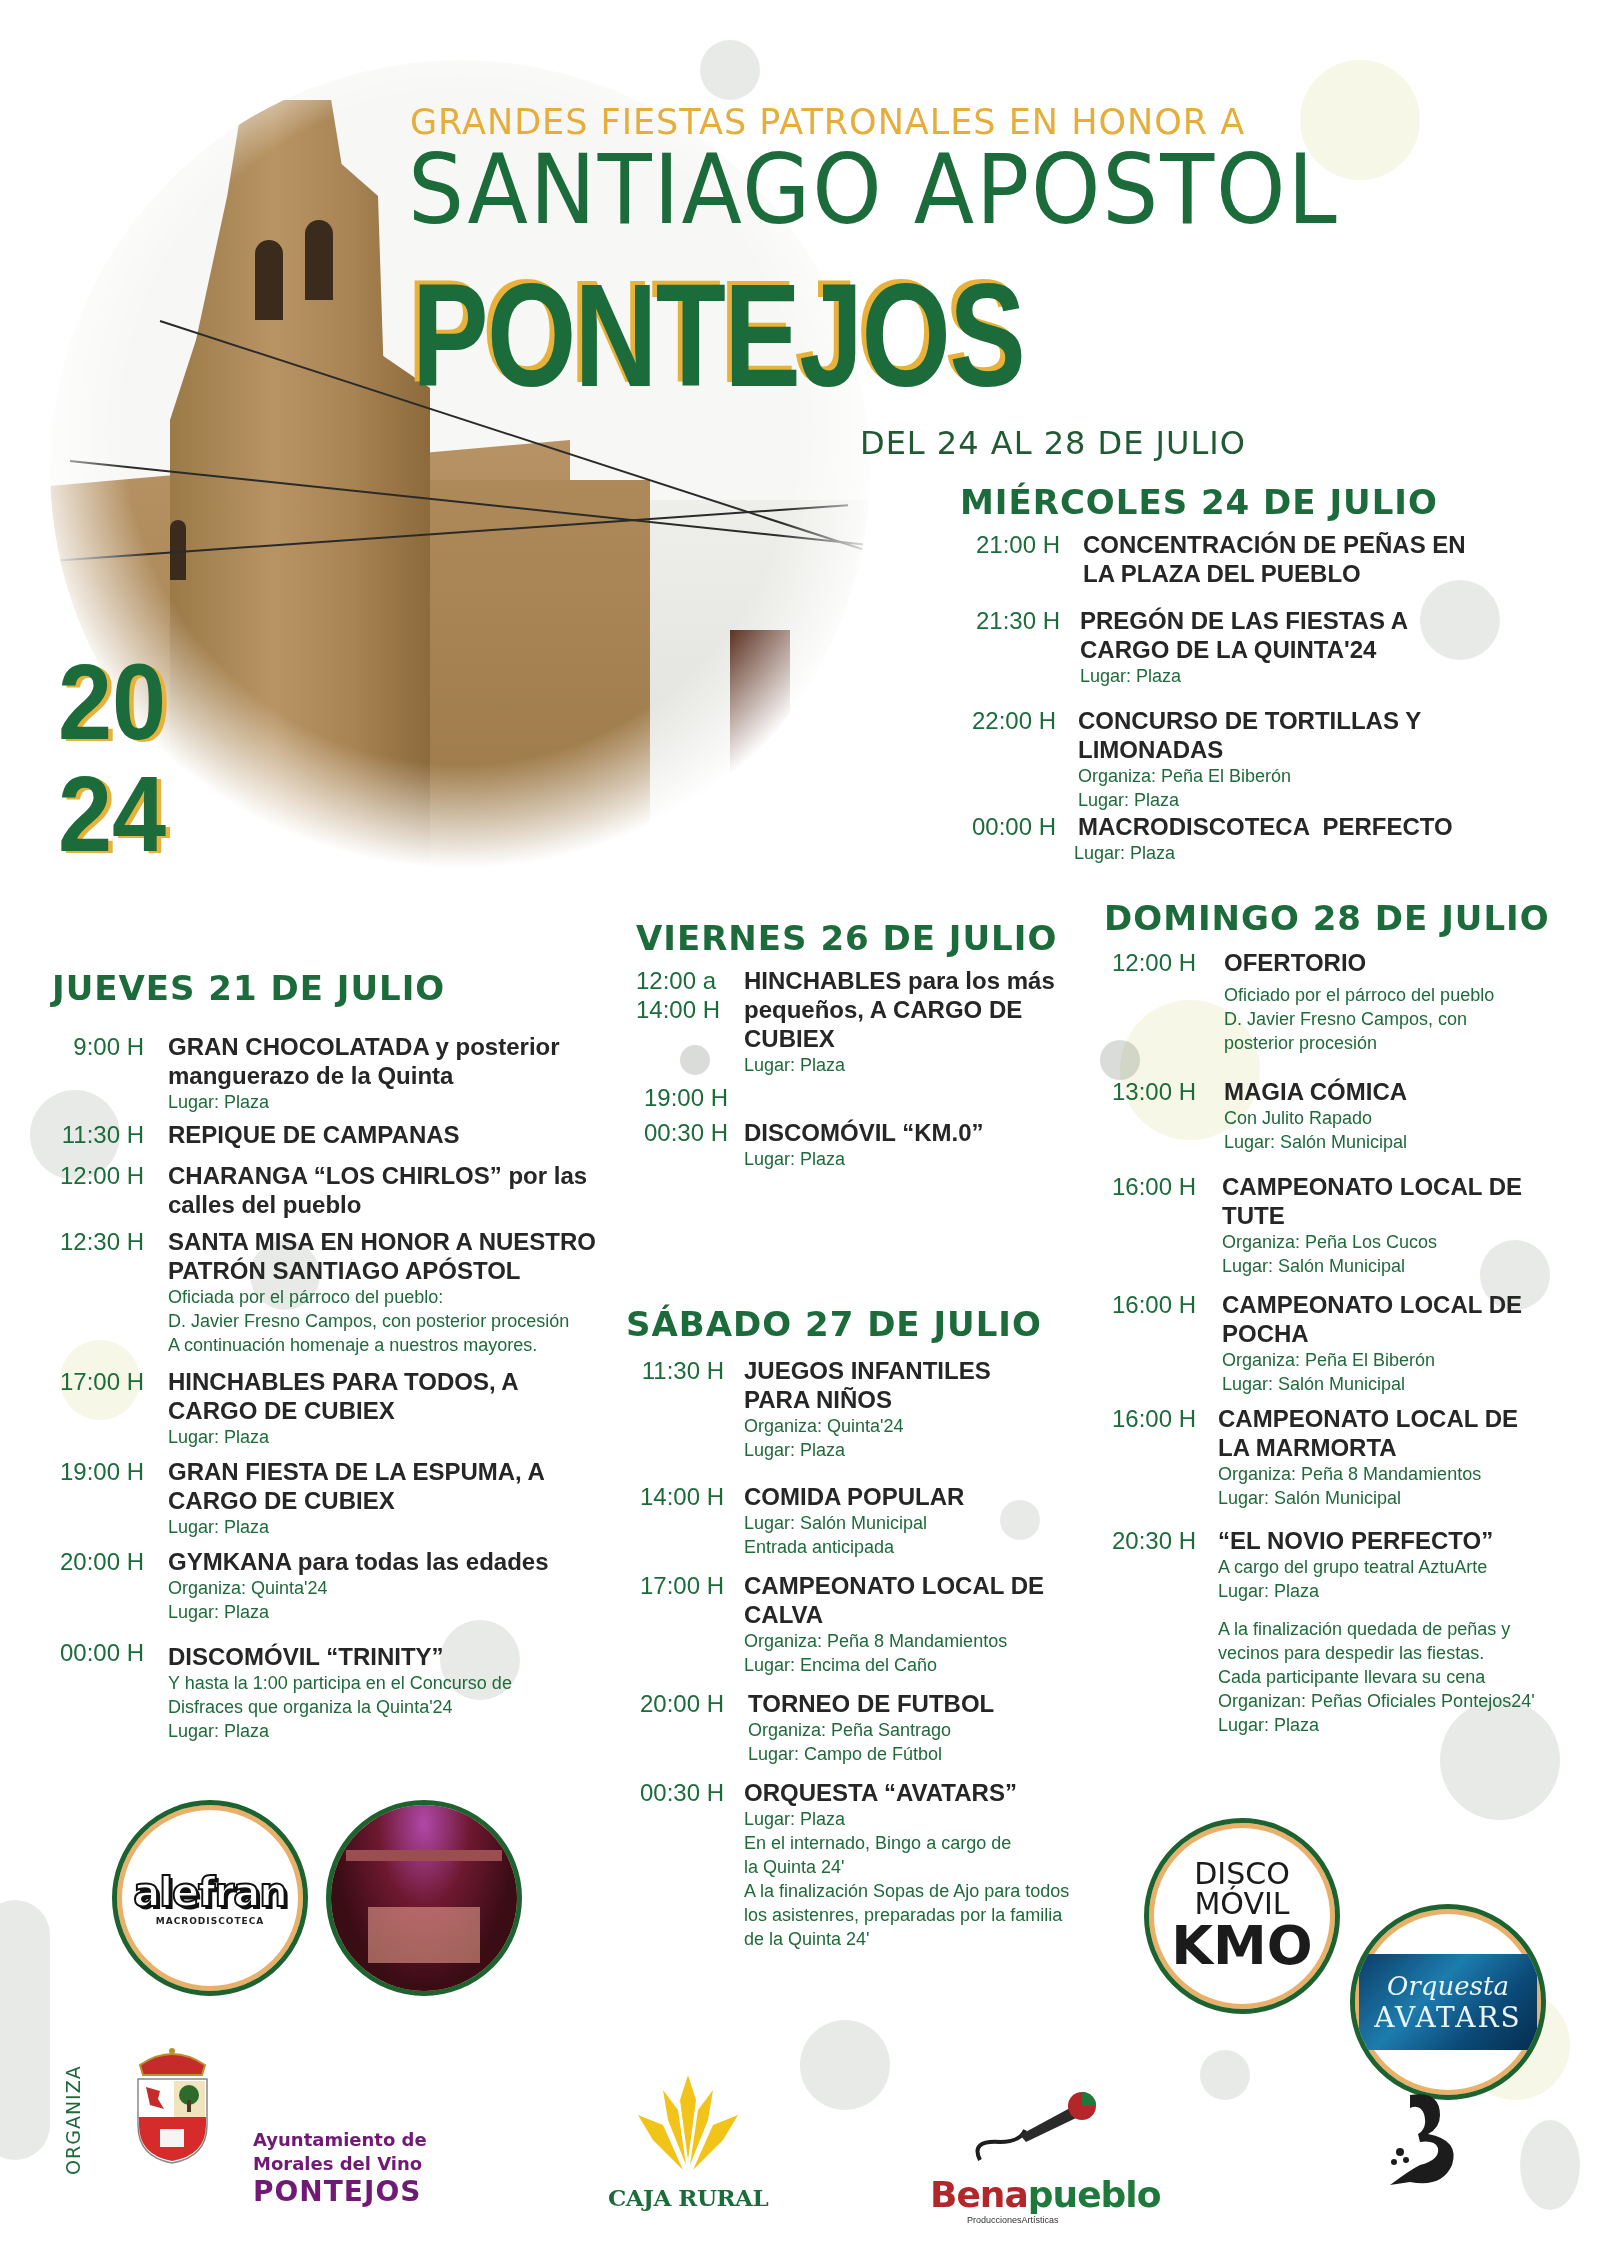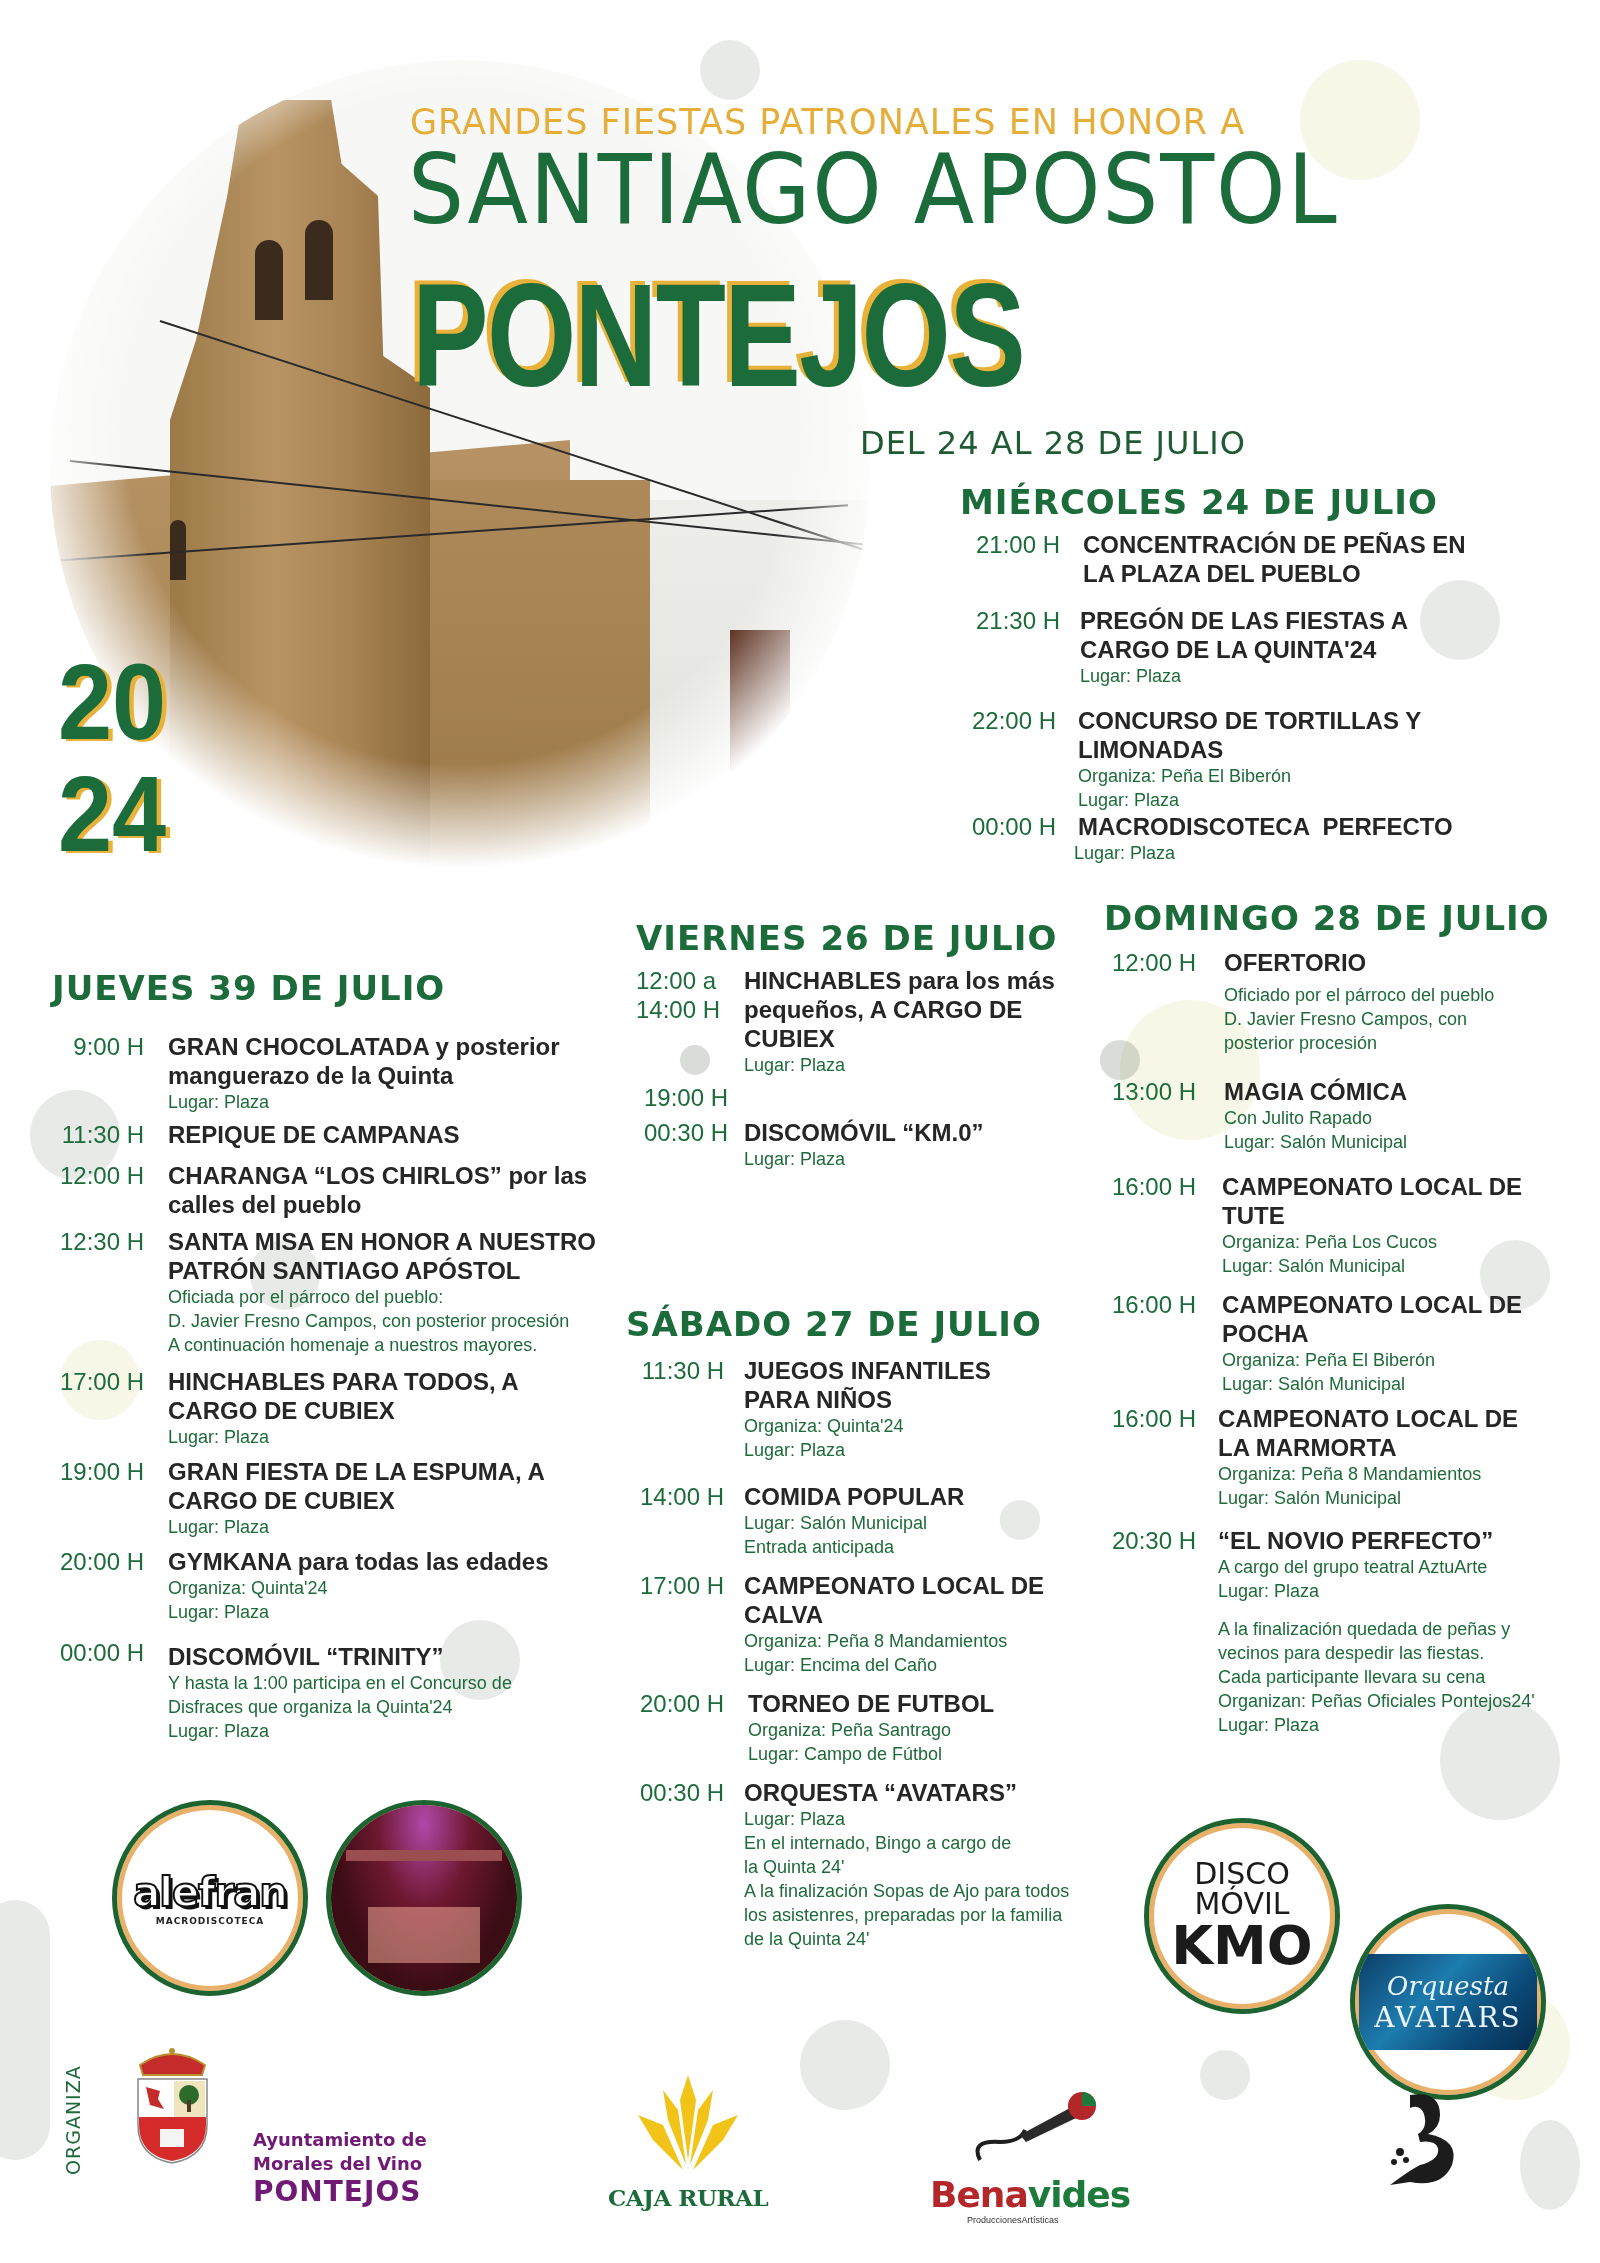--- a/index.html
+++ b/index.html
@@ -226,21 +226,21 @@
       <div class="time" style="width:96px">00:00 H</div>
       <div class="content" style="margin-left:22px">
         <div class="name" style="white-space:pre">MACRODISCOTECA  PERFECTO</div>
         <div class="detail" style="margin-left:-4px">Lugar: Plaza</div>
       </div>
     </div>
   </div>
 </div>
 
 <div class="day" style="left:52px;top:968px;width:580px">
-  <div class="day-title">JUEVES 39 DE JULIO</div>
+  <div class="day-title">JUEVES 21 DE JULIO</div>
   <div style="margin-top:24px">
     <div class="evt" style="margin-bottom:6px">
       <div class="time" style="width:92px">9:00 H</div>
       <div class="content" style="margin-left:24px">
         <div class="name" style="width:440px">GRAN CHOCOLATADA y posterior manguerazo de la Quinta</div>
         <div class="detail">Lugar: Plaza</div>
       </div>
     </div>
     <div class="evt" style="margin-bottom:12px">
       <div class="time" style="width:92px">11:30 H</div>
@@ -488,21 +488,21 @@
 </div>
 
 <div class="benav">
   <svg width="160" height="80" viewBox="0 0 160 80" style="margin-left:20px">
     <path d="M30 70 Q20 50 50 52 Q70 52 75 40" stroke="#1e1e1e" stroke-width="4" fill="none"></path>
     <path d="M70 45 L120 18 L126 28 L76 52 Z" fill="#2a2a2a"></path>
     <circle cx="132" cy="16" r="14" fill="#b3262a"></circle>
     <path d="M132 2 A14 14 0 0 1 146 16 L132 16 Z" fill="#1e7a3a"></path>
   </svg>
   <div class="benav-text">
-    <span class="r">Bena</span><span class="g">vides</span>
+    <span class="r">Bena</span><span class="g">pueblo</span>
   </div>
   <div class="benav-sub">ProduccionesArtísticas</div>
 </div>
 
 <svg class="blogo" width="90" height="100" viewBox="0 0 90 100">
   <path d="M30 5 Q60 0 60 25 Q60 38 48 44 Q80 50 72 75 Q62 98 30 92 L10 95 Q30 80 40 75 Q60 70 58 58 Q55 50 40 52 L38 44 Q48 38 44 24 Q40 14 30 18 Z" fill="#1c1c1c"></path>
   <circle cx="20" cy="62" r="4" fill="#1c1c1c"></circle>
   <circle cx="14" cy="72" r="3" fill="#1c1c1c"></circle>
   <circle cx="26" cy="70" r="3" fill="#1c1c1c"></circle>
 </svg>

